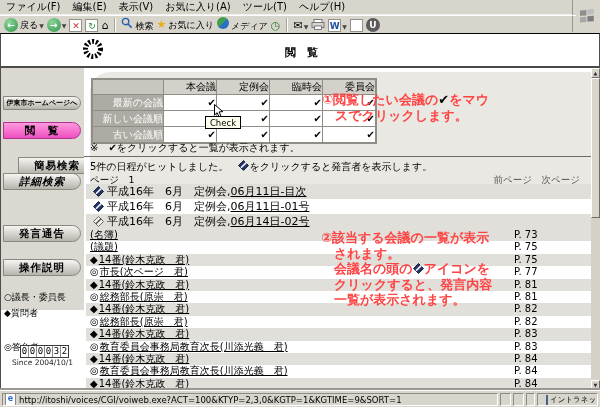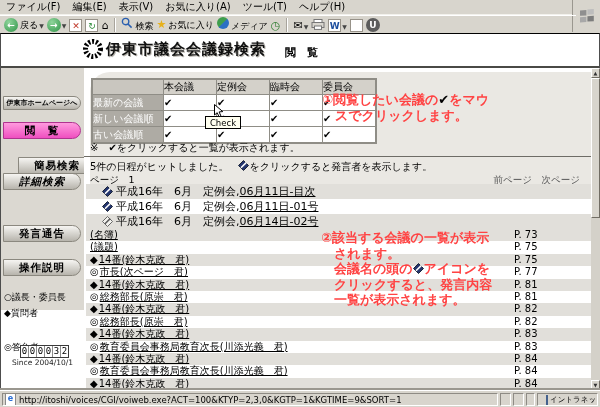--- a/index.html
+++ b/index.html
@@ -50,39 +50,39 @@
   .digit{width:7px;font-family:"DejaVu Sans Mono","Liberation Mono",monospace;font-size:9px;
          text-align:center;border-right:1px solid #8c8c8c;line-height:11px}
   .digit:last-child{border-right:none}
   #since{position:absolute;left:0;width:83px;text-align:center;font-size:7.5px;color:#222}
   
   #main{left:83px;top:34px;width:508px;height:322px;background:#fff;overflow:hidden}
   #panel{position:absolute;left:6px;top:4px;width:502px;height:318px;background:#eae8e3;
          border-radius:20px 0 0 0}
   #ctable{position:absolute;left:7px;top:10px;border-collapse:collapse;font-size:10px;
           border:2px solid #8f8d86;background:#c9c6bf}
-  #ctable th,#ctable td{border:1px solid #8f8d86;padding:0;text-align:left}
+  #ctable th,#ctable td{border:1px solid #8f8d86;padding:0;text-align:right}
   #ctable th{width:52px;height:14px;background:#d4d1ca;font-weight:normal}
   #ctable td.rowlbl{width:70px;height:15px;background:#aeaba4;color:#fff;font-size:10px}
   #ctable td.chk{width:52px;background:#fff;font-weight:bold;font-size:10px;cursor:pointer}
   #tooltip{left:121px;top:48px;width:36px;height:13px;background:#fffff0;border:1px solid #000;
            font-size:8.5px;line-height:12px;text-align:center;z-index:8;box-sizing:border-box}
   #cursor{left:130px;top:36px;z-index:9}
   #tnote{left:6px;top:73px;font-size:10px;white-space:nowrap}
   .red{color:#ff4343;font-weight:bold;font-size:13px;line-height:16px;white-space:nowrap}
   #red1{left:238px;top:24px;z-index:6}
   #red1 .blackcheck{color:#000}
   #red2{left:237px;top:162px;z-index:6;line-height:15.5px;pointer-events:none}
   .indent{padding-left:13px}
   #hr1{left:0;top:88px;width:508px;border-top:1px solid #6e6c66;height:0}
   #hitline{left:6px;top:92px;font-size:10px;white-space:nowrap}
   #pageline{left:6px;top:106px;font-size:9.5px;white-space:nowrap}
   #pager{right:12px;top:106px;font-size:9.5px;color:#555;white-space:nowrap}
   #meetings{left:2px;top:116px;width:506px}
-  .mrow{height:15px;display:flex;align-items:center;font-size:11px;white-space:nowrap;padding-left:16px}
+  .mrow{height:15px;display:flex;align-items:center;font-size:11px;white-space:nowrap;padding-left:7px}
   .mrow .dicon{margin-right:3px}
   #speakers{left:2px;top:161px;width:506px;height:161px;overflow:hidden}
   .srow{height:12.4px;position:relative;font-size:10px;line-height:12.4px;white-space:nowrap;padding-left:4px}
   .gray{background:#e1dfda}
   .white{background:#ffffff}
   .link{text-decoration:underline;color:#000;cursor:pointer}
   .pagelink{position:absolute;left:428px;top:0;cursor:pointer}
   .sym{margin-right:1px}
   .dicon{display:inline-block;width:11px;height:11px;vertical-align:-1px}
   
@@ -151,21 +151,20 @@
   <span class="u-badge">U</span>
 </div>
 
 <div class="abs" id="page">
 
   <div class="abs" id="pagelogo">
     <svg width="22" height="22" viewBox="0 0 22 22">
         <circle cx="11" cy="11" r="7.5" fill="none" stroke="#000" stroke-width="5" stroke-dasharray="2 1.8"></circle>
       </svg>
   </div>
-  <div class="abs" id="pagetitle">伊東市議会会議録検索</div>
   <div class="abs" id="pagemode">閲　覧</div>
   <div class="abs" id="headrule"></div>
 
   <div class="abs" id="sidebar">
     <div class="navbtn home" style="top:28px">伊東市ホームページへ</div>
     <div id="navslot">
         <div class="navbtn active" style="top: 54px;">閲　覧</div>
         <div class="navbtn" style="top: 89px; margin-left: 15px;">簡易検索</div>
         <div class="navbtn" style="top: 105px; font-style: italic;">詳細検索</div>
         <div class="navbtn" style="top: 157px;">発言通告</div>

